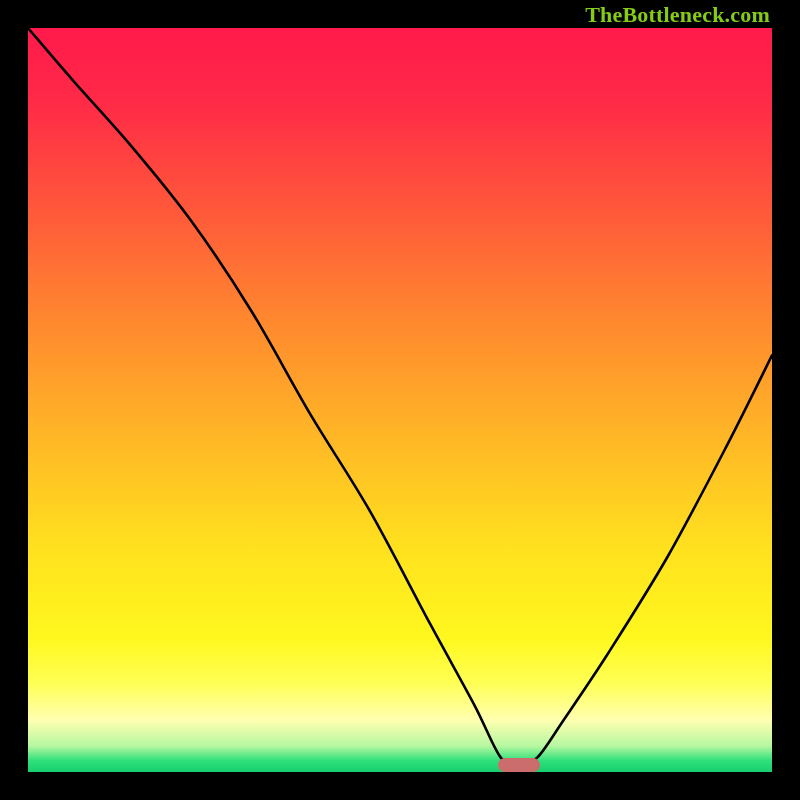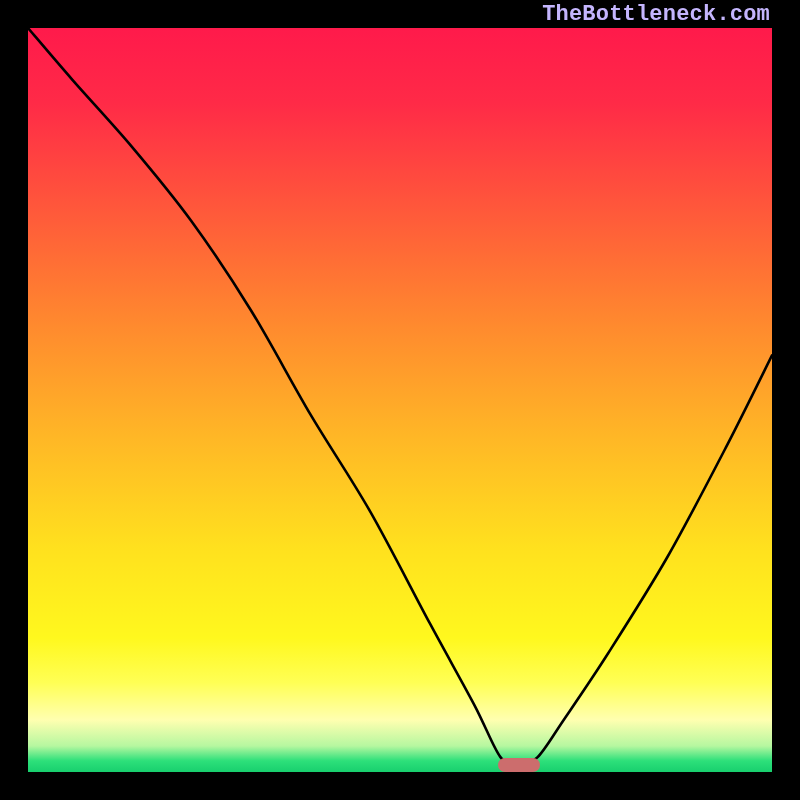--- a/index.html
+++ b/index.html
@@ -22,24 +22,24 @@
     position: absolute;
     left: 0;
     top: 0;
     width: 744px;
     height: 744px;
   }
   .watermark {
     position: absolute;
     top: 2px;
     right: 30px;
-    font-family: Liberation Mono, monospace;
+    font-family: Liberation Serif, serif;
     font-size: 22px;
     font-weight: 600;
-    color: #c4b5fd;
+    color: #84cc16;
     letter-spacing: 0.2px;
   }
   .marker {
     position: absolute;
     width: 42px;
     height: 14px;
     border-radius: 7px;
   }
 </style>
 </head>

